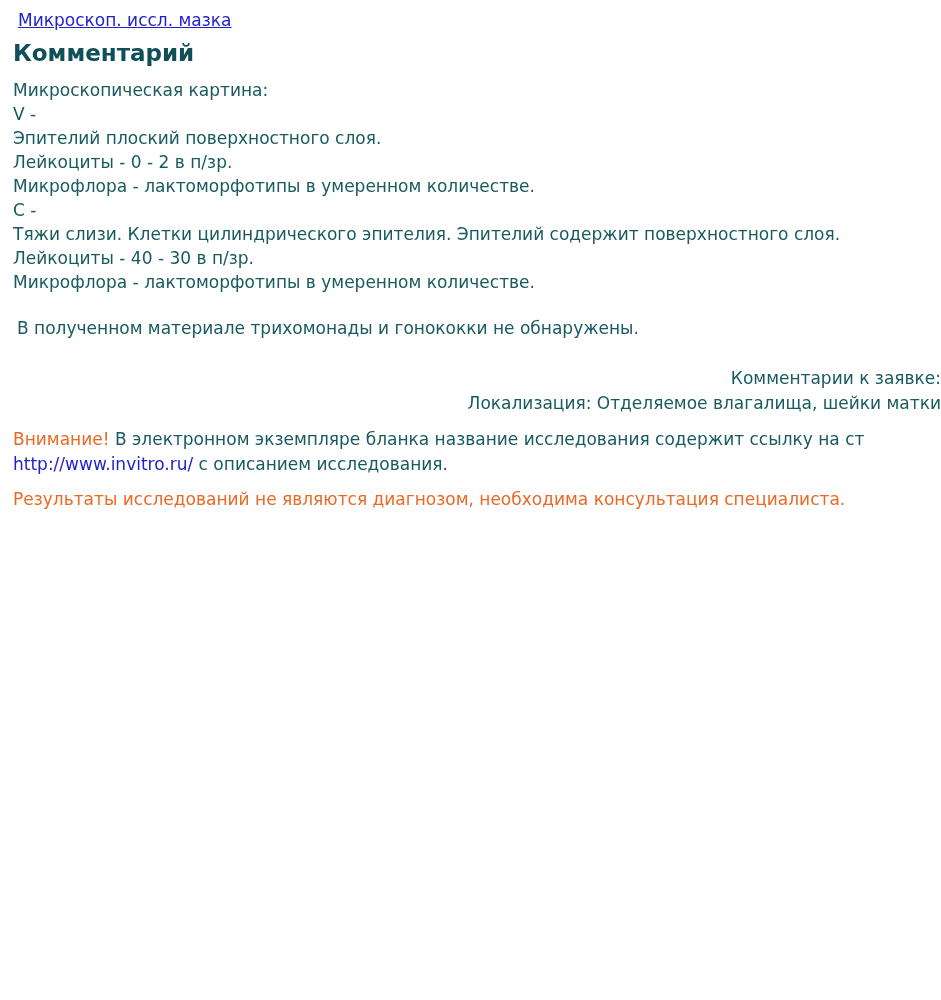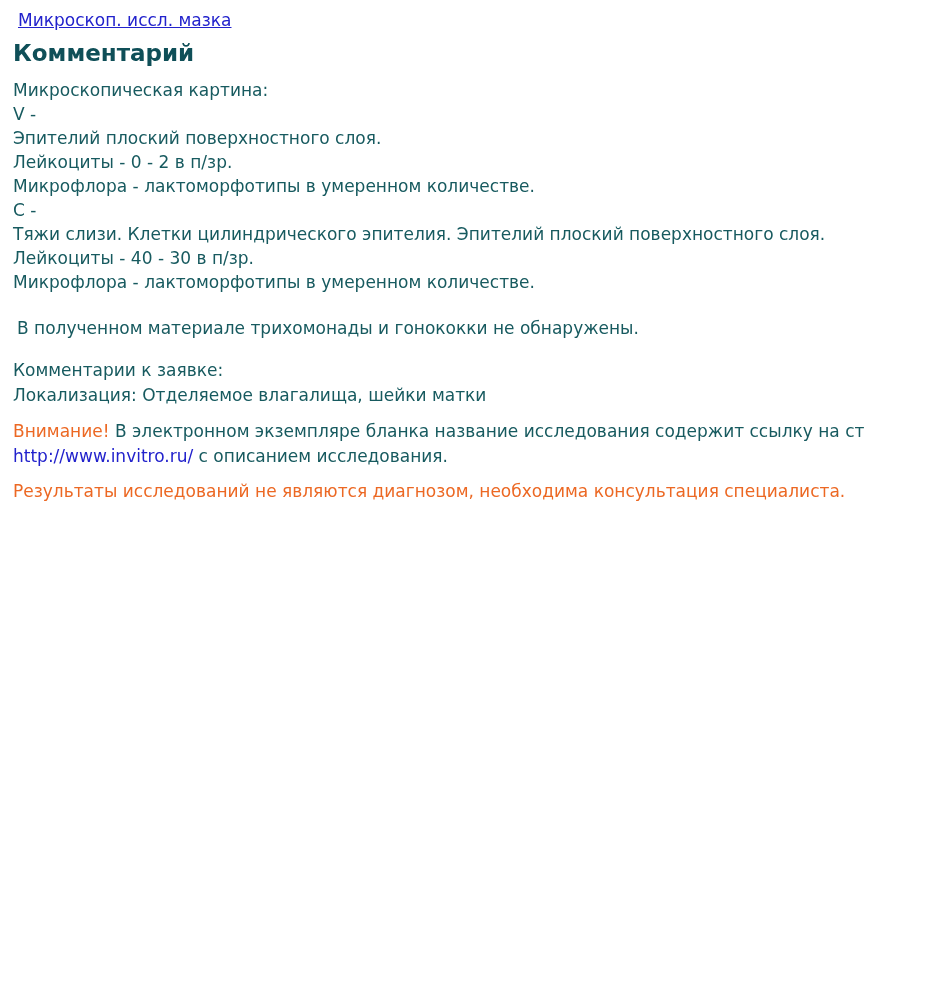--- a/index.html
+++ b/index.html
@@ -28,21 +28,21 @@
     color: var(--heading_teal, #0f4f58);
   }
   .comment-block { margin-top: 13px; }
   .comment-line { line-height: 24px; white-space: nowrap; }
   .conclusion {
     margin-top: 22px;
     line-height: 24px;
     padding-left: 4px;
     white-space: nowrap;
   }
-  .request-block { margin-top: 18px; }
+  .request-block { margin-top: 26px; text-align: right; }
   .request-line { line-height: 25px; white-space: nowrap; }
   .attention-block { margin-top: 11px; }
   .attention-line { line-height: 25px; white-space: nowrap; overflow: hidden; }
   .attention-label { color: var(--orange, #ec6823); }
   .invitro-link {
     color: var(--link_blue, #2222cc);
     text-decoration: none;
     cursor: pointer;
   }
   .disclaimer {
@@ -63,21 +63,21 @@
 
   <div class="section-title">Комментарий</div>
 
   <div class="comment-block">
     <div class="comment-line">Микроскопическая картина:</div>
     <div class="comment-line">V -</div>
     <div class="comment-line">Эпителий плоский поверхностного слоя.</div>
     <div class="comment-line">Лейкоциты - 0 - 2 в п/зр.</div>
     <div class="comment-line">Микрофлора - лактоморфотипы в умеренном количестве.</div>
     <div class="comment-line">C -</div>
-    <div class="comment-line">Тяжи слизи. Клетки цилиндрического эпителия. Эпителий плоский поверхностного слоя.</div>
+    <div class="comment-line">Тяжи слизи. Клетки цилиндрического эпителия. Эпителий содержит поверхностного слоя.</div>
     <div class="comment-line">Лейкоциты - 40 - 30 в п/зр.</div>
     <div class="comment-line">Микрофлора - лактоморфотипы в умеренном количестве.</div>
   </div>
 
   <div class="conclusion">В полученном материале трихомонады и гонококки не обнаружены.</div>
 
   <div class="request-block">
     <div class="request-line">Комментарии к заявке:</div>
     <div class="request-line">Локализация: Отделяемое влагалища, шейки матки</div>
   </div>

